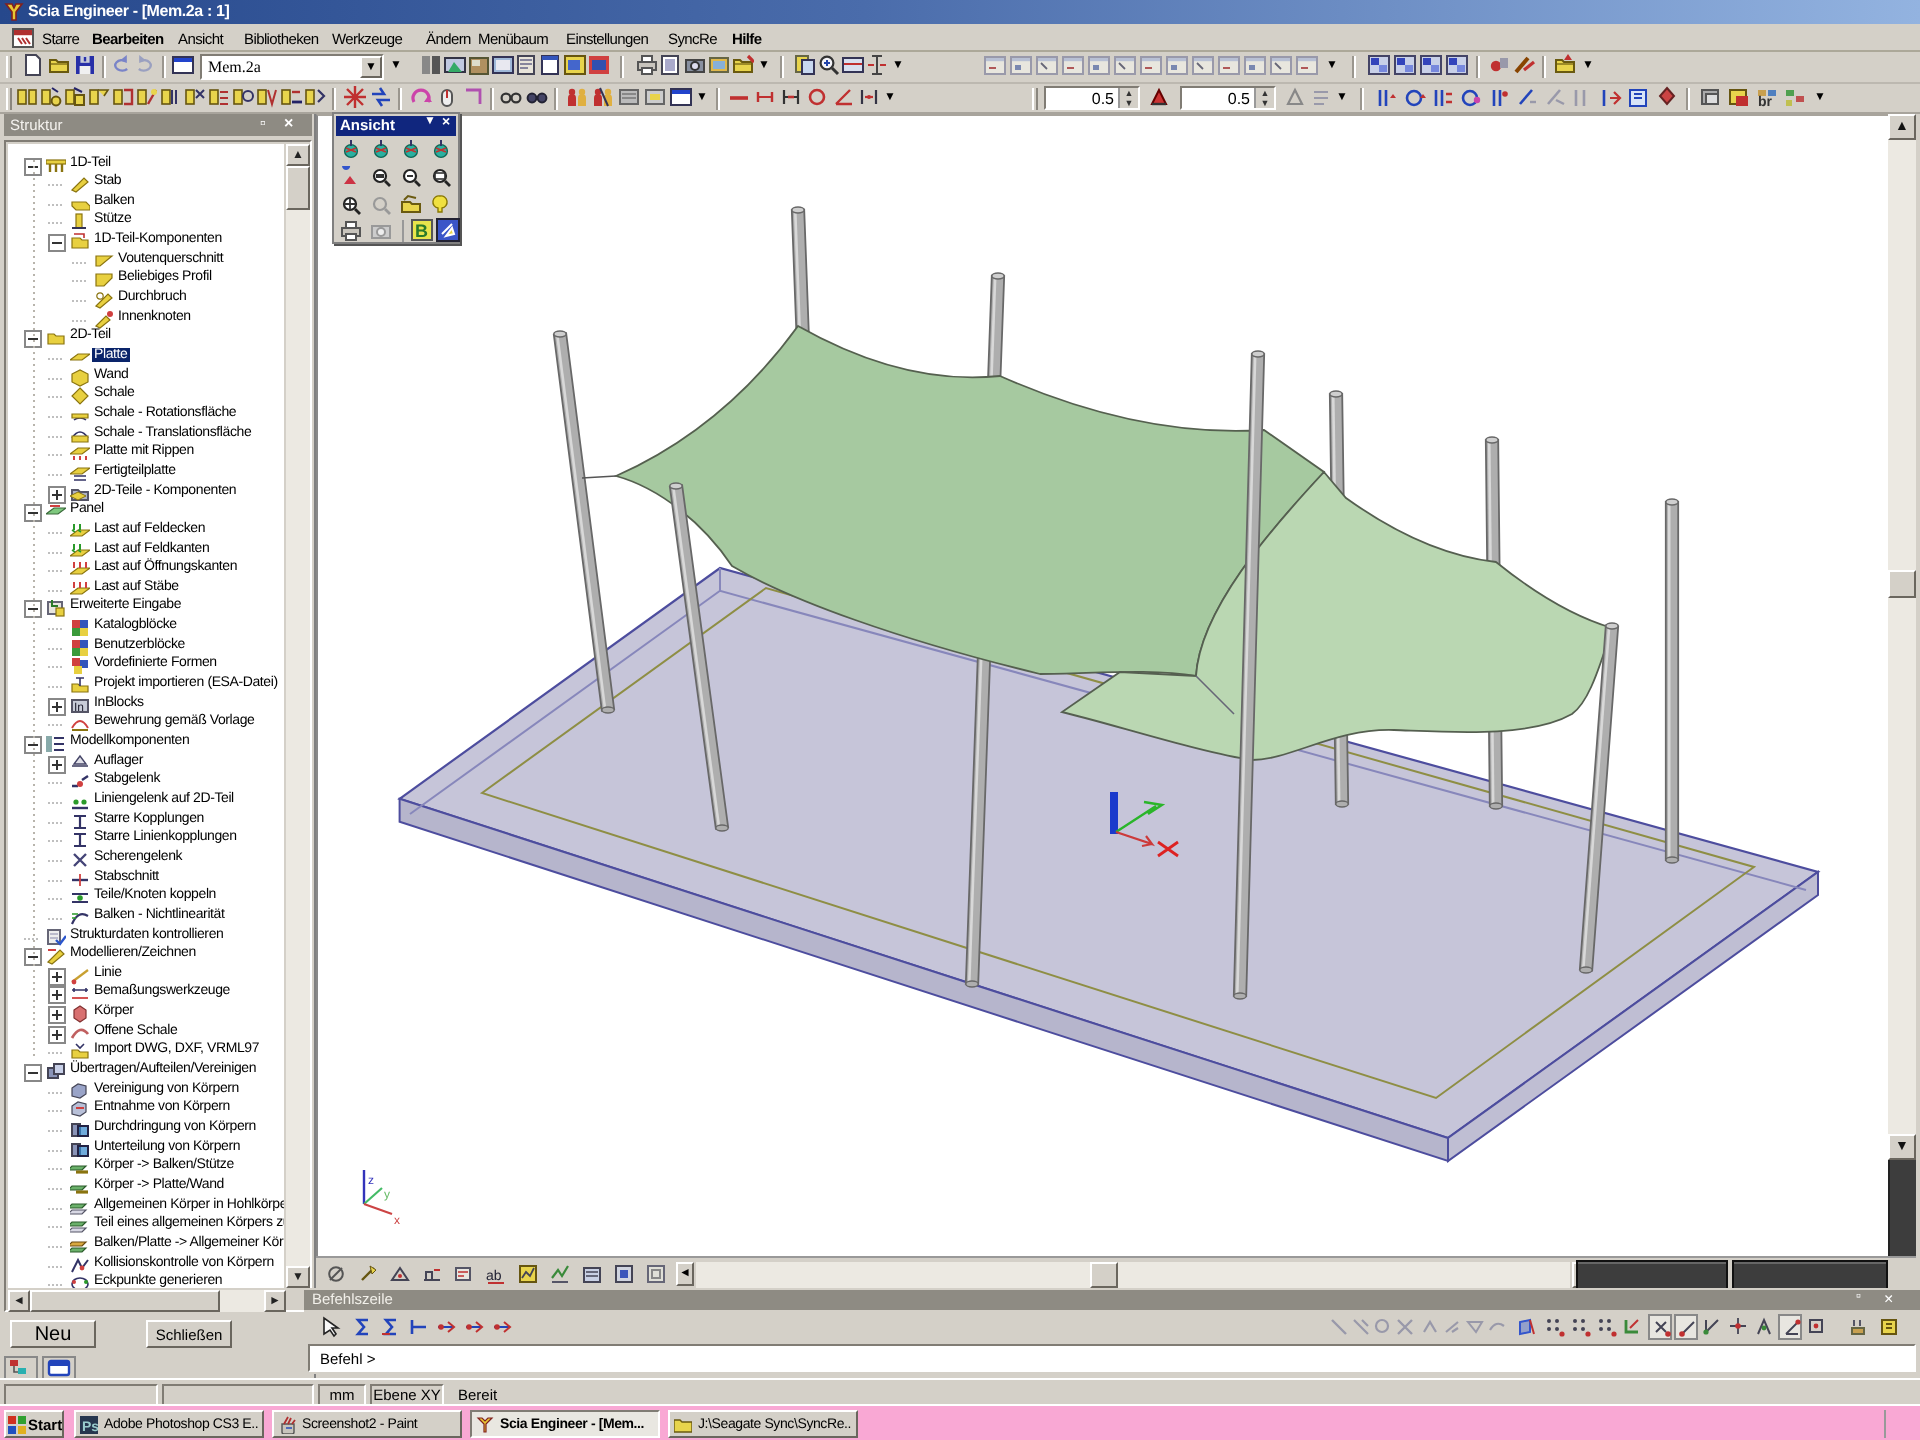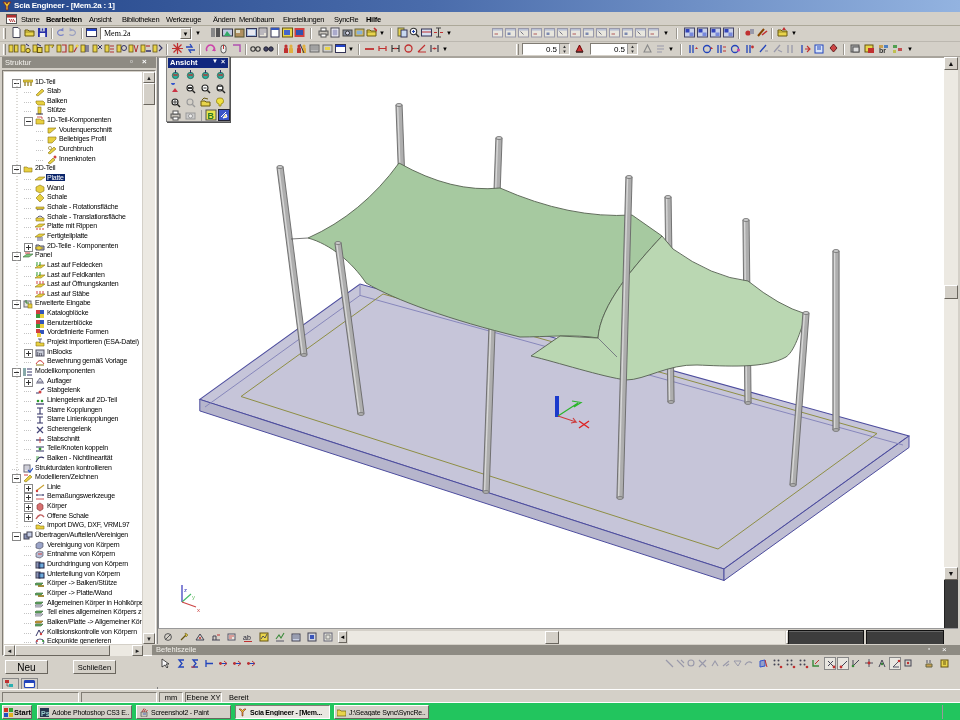--- a/index.html
+++ b/index.html
@@ -1254,20 +1254,23 @@
 <div class="abs" style="left:708px;top:1px;width:78px;height:15px;background:#3d3d3d;border:1px solid #111;box-shadow:inset 0 1px 0 #666;"></div>
 </div>
 
 <div class="abs" style="left:152px;top:644px;width:808px;height:43px;background:#d4d0c8;">
  <div class="abs" style="left:0px;top:1px;width:808px;height:10px;background:#8e8b83;">
    <span class="abs" style="left:4px;top:0px;font-size:7.5px;color:#f2f0ea;">Befehlszeile</span>
    <span class="abs" style="left:776px;top:0px;font-size:7px;color:#fff;">▫</span>
    <span class="abs" style="left:790px;top:0px;font-size:8px;color:#fff;">×</span>
  </div>
  <div class="abs" style="left:0;top:11px;width:808px;height:17px;background:#d4d0c8;" id="cmdbar"></div>
+ <div class="abs sunken" style="left:2px;top:28px;width:804px;height:14px;background:#fff;">
+   <span class="abs" style="left:5px;top:2px;font-size:7.5px;color:#000;">Befehl &gt;</span>
+ </div>
 </div>
 
 <div class="abs" style="left:152px;top:655px;width:808px;height:17px;">
     <svg class="abs" style="left:8px;top:3px" width="11" height="11">
       <path d="M2 1 L2 9 L5 7 L7 10 L8 9 L6 6 L9 6 Z" fill="#f8f8f8" stroke="#222" stroke-width="0.8"></path>
     </svg>
     <svg class="abs" style="left:24px;top:3px" width="11" height="11">
       <path d="M8 2 H3 L6 5.5 L3 9 H8" fill="none" stroke="#2244bb" stroke-width="1.3"></path>
     </svg>
     <svg class="abs" style="left:38px;top:3px" width="11" height="11">
@@ -1398,21 +1401,21 @@
   </div>
 
 <div class="abs" style="left:0;top:689px;width:960px;height:13px;background:#d4d0c8;border-top:1px solid #fff;">
  <div class="abs sunken" style="left:2px;top:2px;width:77px;height:11px;"></div>
  <div class="abs sunken" style="left:81px;top:2px;width:76px;height:11px;"></div>
  <div class="abs sunken" style="left:159px;top:2px;width:24px;height:11px;text-align:center;font-size:7.5px;line-height:10px;">mm</div>
  <div class="abs sunken" style="left:185px;top:2px;width:37px;height:11px;text-align:center;font-size:7.5px;line-height:10px;">Ebene XY</div>
  <div class="abs" style="left:229px;top:3px;font-size:7.5px;">Bereit</div>
 </div>
 
-<div class="abs" style="left:0;top:702px;width:960px;height:18px;background:#22c55e;border-top:1px solid #fff;">
+<div class="abs" style="left:0;top:702px;width:960px;height:18px;background:#f9a8d4;border-top:1px solid #fff;">
 <div class="abs raised" style="left:2px;top:2px;width:30px;height:14px;background:#d4d0c8;">
  <svg class="abs" style="left:1px;top:2px" width="9" height="9">
         <rect x="0" y="0" width="4" height="4" fill="#d03020"></rect>
         <rect x="5" y="0" width="4" height="4" fill="#30a030"></rect>
         <rect x="0" y="5" width="4" height="4" fill="#2050c0"></rect>
         <rect x="5" y="5" width="4" height="4" fill="#e0b020"></rect>
       </svg>
  <span class="abs" style="left:11px;top:2px;font-size:7.5px;font-weight:bold;">Start</span>
     </div>
 <div class="abs raised" style="left:37px;top:2px;width:95px;height:14px;background:#d4d0c8;">

